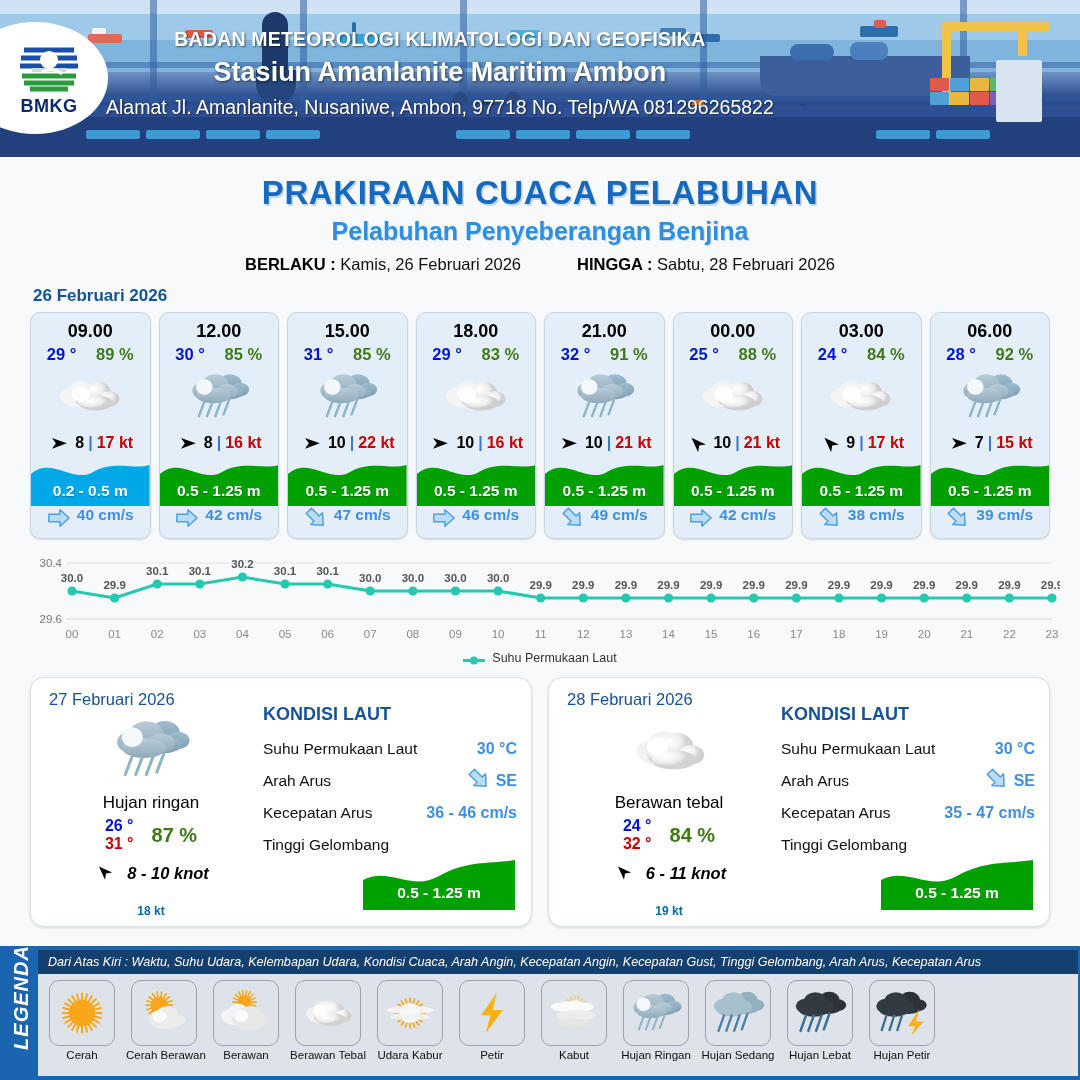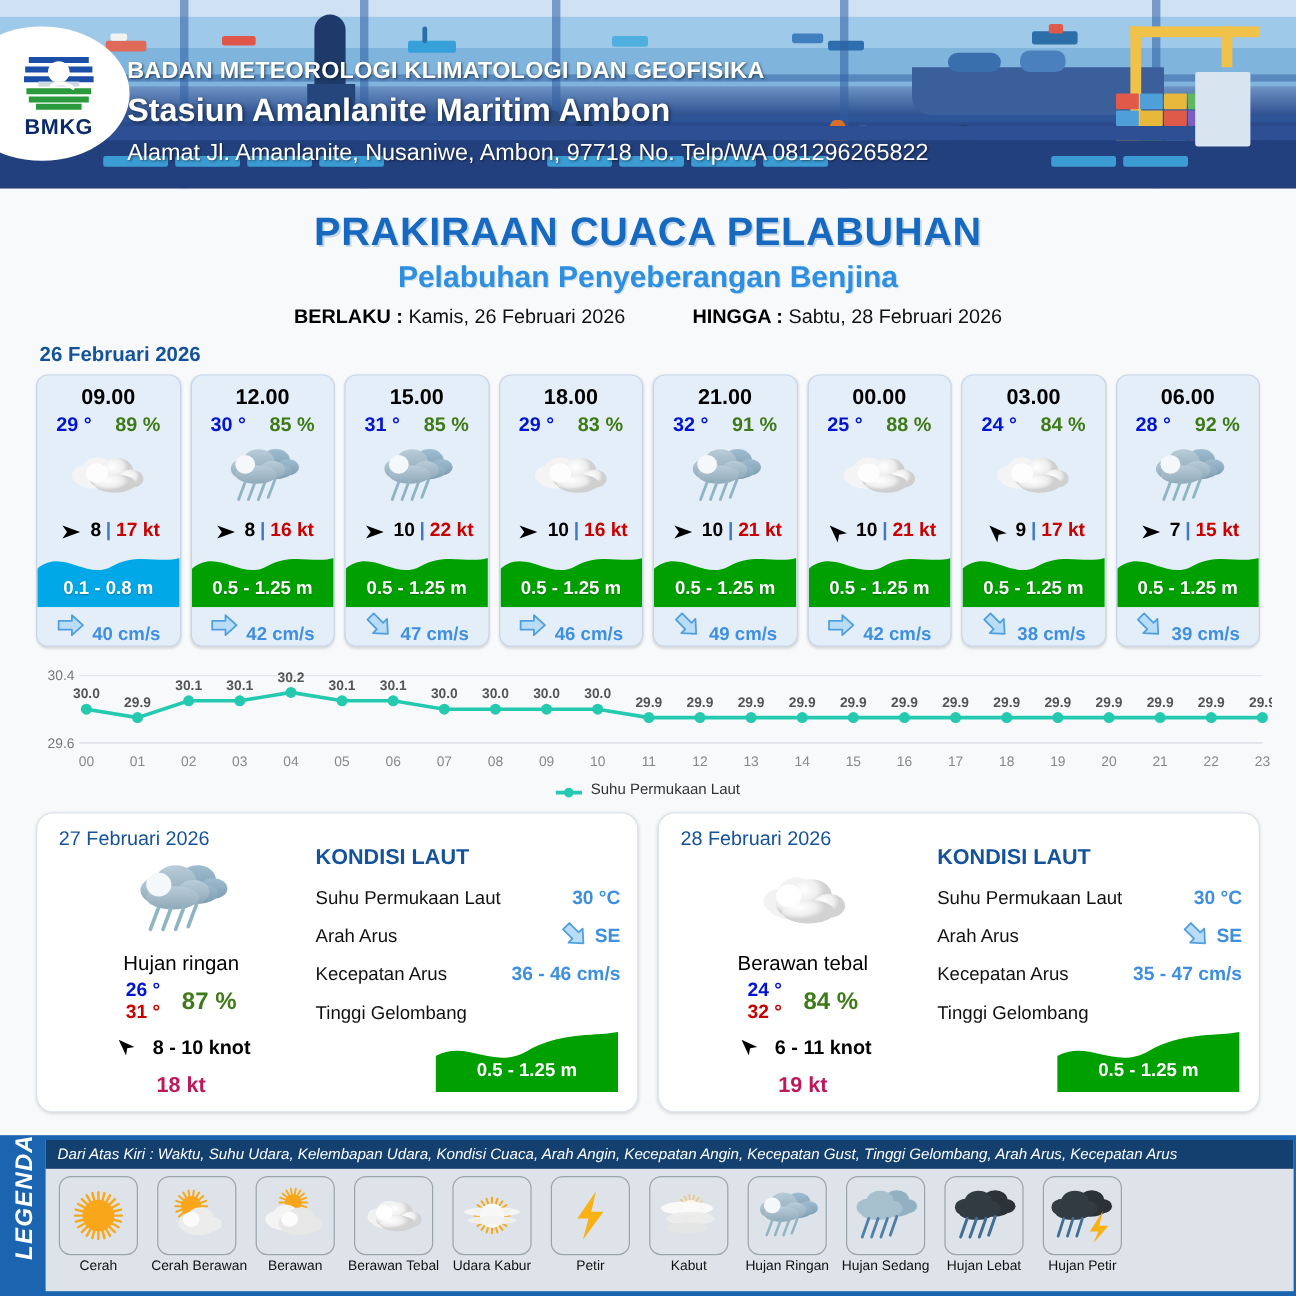--- a/index.html
+++ b/index.html
@@ -41,21 +41,21 @@
     z-index: 5;
   }
   .logo-inner {
     position:absolute; left:56px; top:10px; width:62px; height:62px;
   }
   .logo-text {
     position:absolute; left:46px; top:74px; width:82px;
     text-align:center; font-size:18px; font-weight:bold; color:#0b2a6b;
     letter-spacing:.5px; font-family:"Liberation Sans", sans-serif;
   }
-  .hdr-text { position: absolute; left: 106px; top: 48px; z-index: 6; }
+  .hdr-text { position: absolute; left: 106px; top: 28px; z-index: 6; text-align: center; }
   .hdr-line1 {
     font-size: 19.5px; font-weight: bold; color: #fff; letter-spacing: .2px;
     text-shadow: 1px 1px 2px rgba(0,0,0,.55);
   }
   .hdr-line2 {
     font-size: 27px; font-weight: bold; color: #fff; margin-top: 6px;
     text-shadow: 1px 1px 3px rgba(0,0,0,.6);
   }
   .hdr-line3 {
     font-size: 19.5px; color: #fff; margin-top: 8px;
@@ -110,21 +110,21 @@
   .c-wspd { font-size:16px; font-weight:bold; color:#000; }
   .c-bar  { font-size:16px; color:#3f78c8; font-weight:bold; }
   .c-gust { font-size:16px; font-weight:bold; color:#c80000; }
   .c-wave { position:relative; height:48px; }
   .c-wave svg { position:absolute; left:0; bottom:0; width:100%; height:48px; display:block; }
   .c-wave span {
     position:absolute; left:0; right:0; bottom:6px; text-align:center;
     font-size:15.5px; font-weight:bold; color:#fff; z-index:2;
     text-shadow: 0 1px 1px rgba(0,0,0,.3);
   }
-  .c-cur { display:flex; align-items:flex-end; justify-content:center; gap:6px; height:32px; }
+  .c-cur { display:flex; align-items:flex-start; justify-content:center; gap:6px; height:32px; }
   .c-cur span { font-size:15.5px; font-weight:bold; color:#3f8fe0; }
 
   
   .chart-wrap { margin: 10px 20px 0; height: 100px; position:relative; }
   .chart-legend {
     display:flex; align-items:center; justify-content:center; gap:7px;
     margin-top: 2px; font-size: 12.5px; color:#333;
   }
   .legend-dot { width:22px; height:9px; position:relative; }
 
@@ -137,23 +137,23 @@
   }
   .dp-left { width: 212px; text-align:center; position:relative; }
   .dp-date { font-size:16.5px; font-weight:normal; color:#14529c; text-align:left; margin-left:4px; }
   .dp-icon { height:78px; display:flex; align-items:center; justify-content:center; margin-top:2px; }
   .dp-cond { font-size:17px; color:#000; margin-top:4px; }
   .dp-temps { display:flex; align-items:center; justify-content:center; gap:18px; margin-top:4px; }
   .dp-tcol { text-align:left; line-height:1.15; }
   .dp-tmin { font-size:16px; font-weight:bold; color:#0014d1; }
   .dp-tmax { font-size:16px; font-weight:bold; color:#c80000; }
   .dp-hum { font-size:20px; font-weight:bold; color:#3f7a18;text-align:center; }
-  .dp-wind { display:flex; align-items:center; justify-content:center; gap:12px; margin-top:9px; }
+  .dp-wind { display:flex; align-items:center; justify-content:center; gap:12px; margin-top:9px;font-style:italic; }
   .dp-wind span { font-size:16.5px; font-weight:bold; color:#000; }
-  .dp-gust { font-size:18px; font-weight:bold; color:#be185d; margin-top:9px; }
+  .dp-gust { font-size:12px; font-weight:bold; color:#0369a1; margin-top:20px; }
 
   .dp-right { flex:1; padding-left: 6px; position:relative; }
   .dp-title { font-size:18px; font-weight:bold; color:#14529c; margin: 14px 0 8px; }
   .dp-row { display:flex; align-items:center; justify-content:space-between; height:32px; }
   .dp-lbl { font-size:15.5px; color:#111; }
   .dp-val { font-size:16px; font-weight:bold; color:#3f8fe0; }
   .dp-dirval { display:flex; align-items:center; gap:5px; }
   .dp-wavebox { position:absolute; right:2px; bottom:2px; width:152px; height:56px; }
   .dp-wavebox svg { position:absolute; inset:0; width:100%; height:100%; }
   .dp-wavebox span {
@@ -341,21 +341,21 @@
     <path d="M3 5 L22 12 L3 19 L8 12 Z" fill="#000"></path>
           </svg></span>
       <span class="c-wspd">8</span>
       <span class="c-bar">|</span>
       <span class="c-gust">17 kt</span>
     </div>
     <div class="c-wave">
       <svg viewBox="0 0 126 48" preserveAspectRatio="none">
     <path d="M0 16 C 22 -2, 44 26, 66 14 C 88 2, 108 12, 126 7 L126 48 L0 48 Z" fill="#00a8e8"></path>
         </svg>
-      <span>0.1 - 0.8 m</span>
+      <span>0.2 - 0.5 m</span>
     </div>
     <div class="c-cur">
       <span><svg width="24" height="24" viewBox="0 0 26 26" style="transform:rotate(0deg)">
     <path d="M2 9 H14 V4 L24 13 L14 22 V17 H2 Z" fill="#b9ddf7" stroke="#4f9fe0" stroke-width="1.6" stroke-linejoin="round"></path>
           </svg></span>
       <span>40 cm/s</span>
     </div>
     </div>
     <div class="card">
     <div class="c-time">12.00</div>

